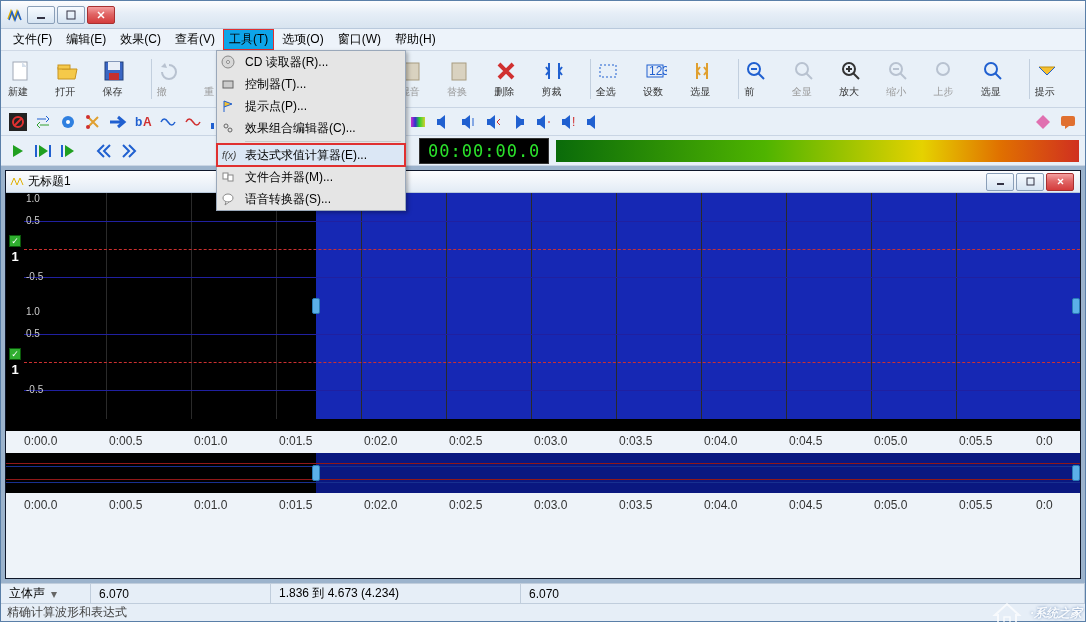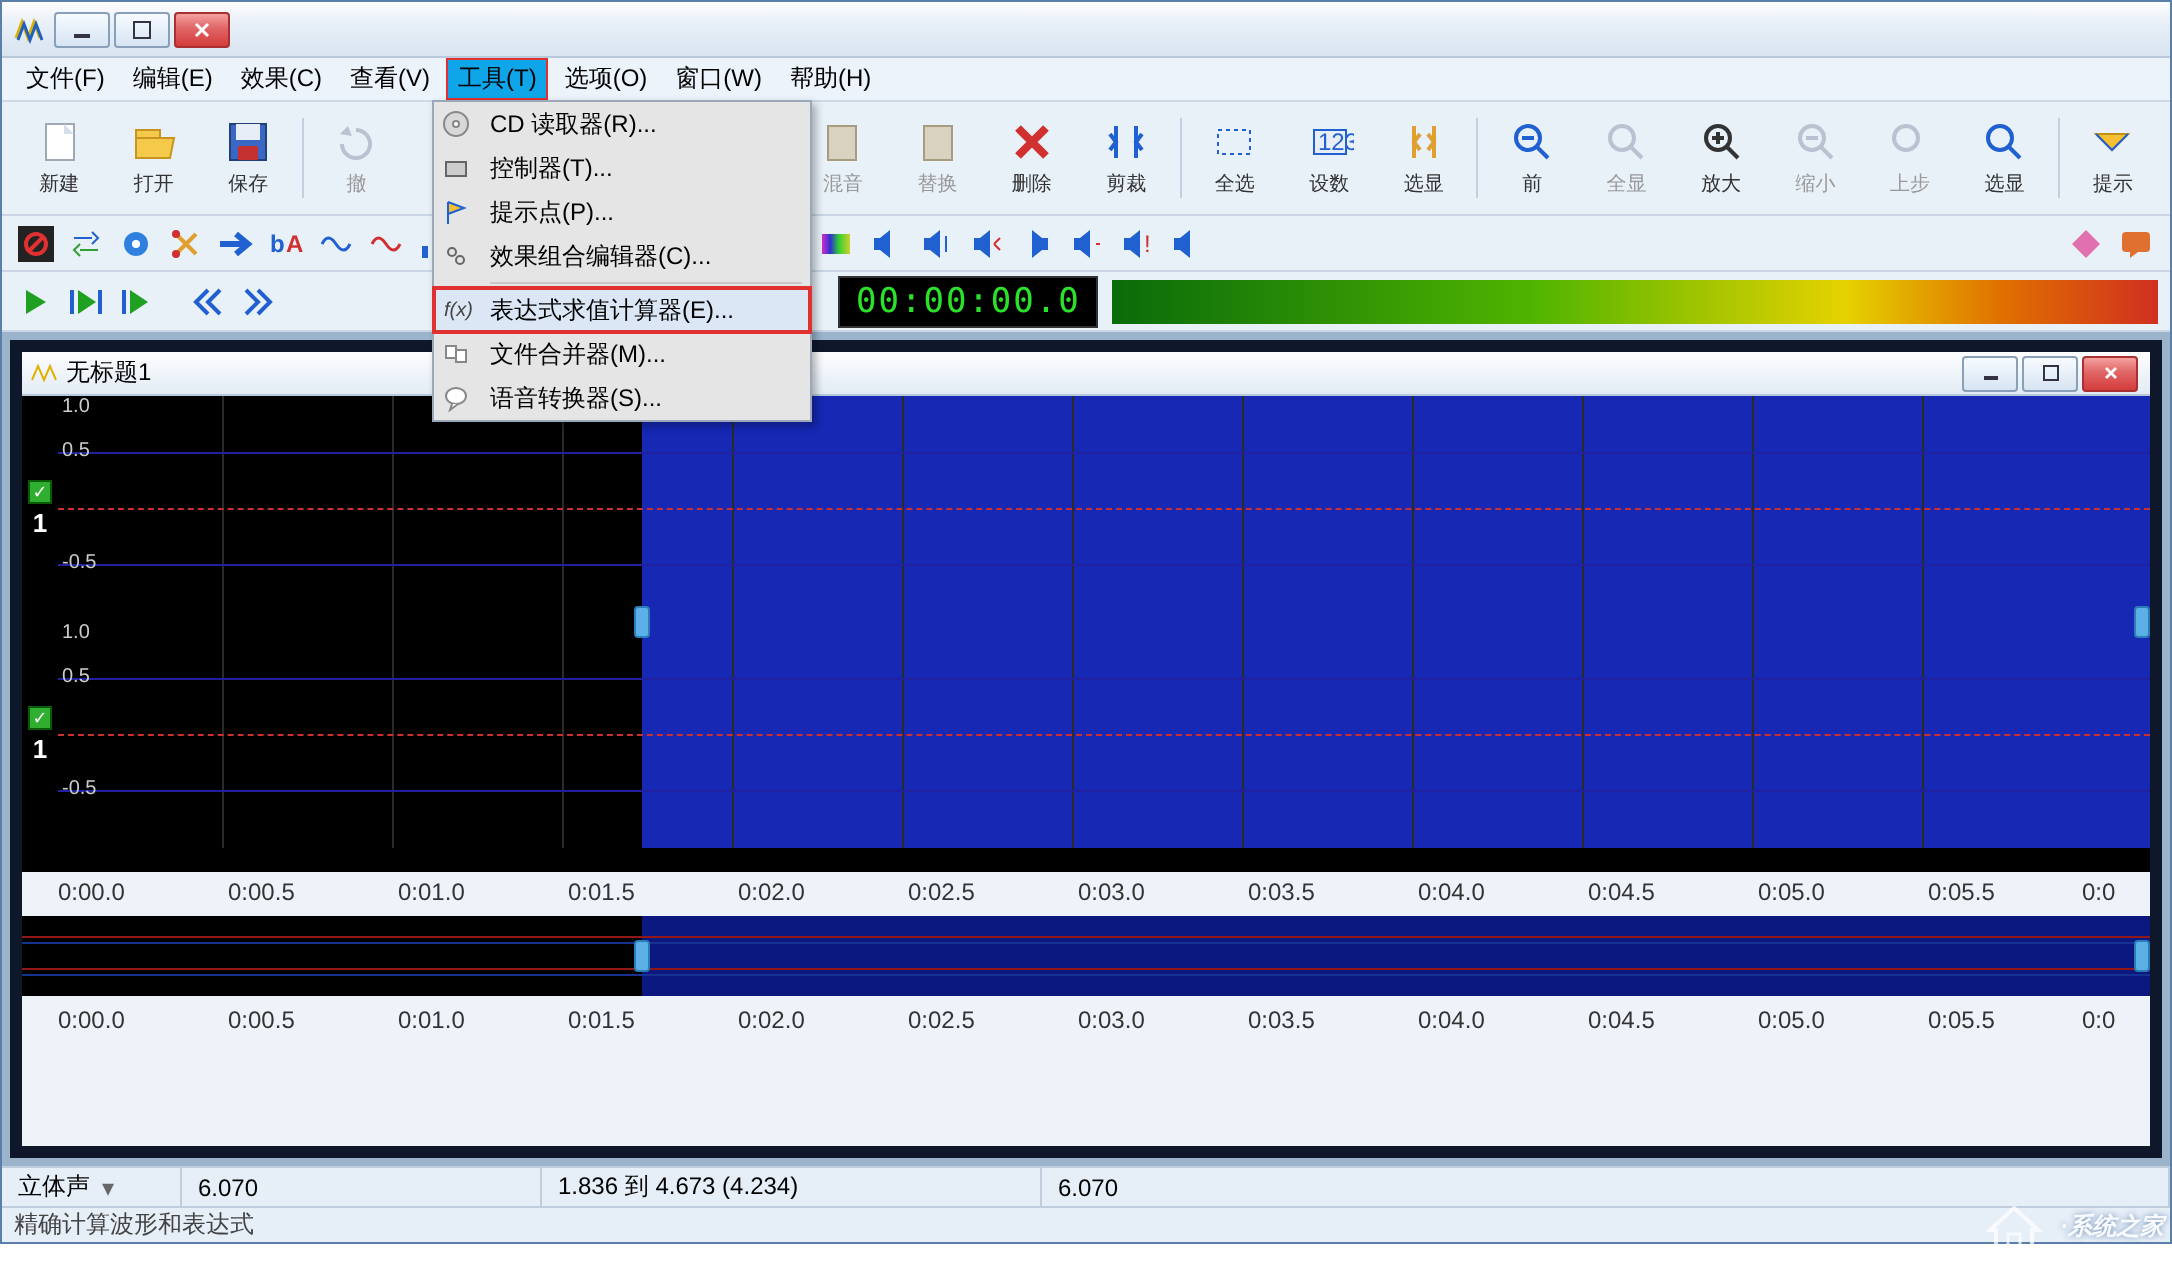--- a/index.html
+++ b/index.html
@@ -9,39 +9,39 @@
 .title-icon{width:16px;height:16px;margin:0 4px}
 .title-text{flex:1;color:#000;font-size:12px}
 .winbtns{display:flex;gap:2px;margin-right:2px}
 .winbtn{width:28px;height:18px;border:1px solid #8a9fb8;border-radius:2px;background:linear-gradient(#f7fbff,#d6e4f2);display:flex;align-items:center;justify-content:center;color:#334}
 .winbtn.close{background:linear-gradient(#f5a0a0,#e06565 45%,#d43c3c);border-color:#a83030;color:#fff}
 .menubar{height:22px;background:#edf3fa;display:flex;align-items:center;padding:0 6px;gap:2px;border-bottom:1px solid #cfd9e6}
 .menuitem{padding:2px 6px;color:#000;cursor:default}
 .menuitem.open{background:#0ea5e9;border:1px solid #a8bdd6;padding:1px 5px}
 .menuitem.hl{border:1px solid #e03030;padding:1px 5px}
 .toolbar{background:#e8f0f8;padding:4px 6px;display:flex;align-items:flex-start;gap:2px;border-bottom:1px solid #c9d5e4;flex-wrap:nowrap;overflow:hidden}
-.bigbtn{width:46px;height:48px;display:flex;flex-direction:column;align-items:center;justify-content:center;gap:2px;border:1px solid transparent;border-radius:2px}
+.bigbtn{width:46px;height:48px;display:flex;flex-direction:column;justify-content:center;gap:2px;border:1px solid transparent;border-radius:2px}
 .bigbtn .ic{width:24px;height:24px;display:flex;align-items:center;justify-content:center}
 .bigbtn .lbl{font-size:10px;color:#333}
 .bigbtn.dis .lbl{color:#999}
 .sep{width:1px;height:40px;background:#c2cfde;margin:4px 2px}
 .toolbar2{background:#e8f0f8;padding:2px 6px;display:flex;align-items:center;gap:3px;border-bottom:1px solid #c9d5e4;height:28px;overflow:hidden}
 .smbtn{width:22px;height:22px;display:flex;align-items:center;justify-content:center;border:1px solid transparent}
 .toolbar3{background:#e8f0f8;padding:2px 6px;display:flex;align-items:center;gap:3px;border-bottom:1px solid #c9d5e4;height:30px}
 .playbtn{width:22px;height:22px;display:flex;align-items:center;justify-content:center}
 .timedisp{background:#000;color:#2be22b;font-family:"Consolas",monospace;font-size:17px;padding:2px 8px;border:1px solid #333;letter-spacing:1px}
 .vu{flex:1;height:22px;background:linear-gradient(90deg,#0a6b0a 0%,#4fb400 40%,#e5d200 70%,#e07000 85%,#d03020 100%);margin-left:4px}
 .dropdown{position:absolute;left:216px;top:50px;width:190px;background:#e5e5e5;border:1px solid #9aa8ba;box-shadow:2px 2px 4px rgba(0,0,0,.3);z-index:100}
 .dditem{height:22px;display:flex;align-items:center;padding:0 8px 0 28px;position:relative;color:#000}
 .dditem.hl{background:#dbe7f5;border:1px solid #a8bdd6;padding:0 7px 0 27px}
 .dditem.boxed{outline:2px solid #e03030;outline-offset:-1px}
 .dditem .ddic{position:absolute;left:4px;width:16px;height:16px;display:flex;align-items:center;justify-content:flex-start}
 .ddsep{height:1px;background:#c8c8c8;margin:2px 4px 2px 28px}
 .mdi{flex:1;background:#9cb3cc;padding:4px;overflow:hidden;position:relative}
-.childwin{background:#eef3f9;border:6px solid #0f172a;height:100%;display:flex;flex-direction:column}
+.childwin{background:#eef3f9;border:1px solid #0f172a;height:100%;display:flex;flex-direction:column}
 .childtitle{height:22px;background:linear-gradient(#fdfdfe,#e2ebf5);display:flex;align-items:center;padding:0 4px;border-bottom:1px solid #b9c9dc}
 .childtitle .t{flex:1;font-size:12px}
 .waveform{flex:1;background:#000;position:relative;overflow:hidden}
 .wave-sel{position:absolute;left:310px;right:0;top:0;bottom:0;background:#1628b4}
 .wave-sel.l{top:0;height:113px}
 .wave-sel.r{top:113px;height:113px}
 .grid-h{position:absolute;left:18px;right:0;height:1px;background:#2020a0}
 .center-line{position:absolute;left:18px;right:0;height:1px;border-top:1px dashed #cc3030}
 .grid-v{position:absolute;top:0;bottom:0;width:1px;background:#2a2a2a}
 .yl{position:absolute;left:20px;font-size:10px;color:#ccc}

